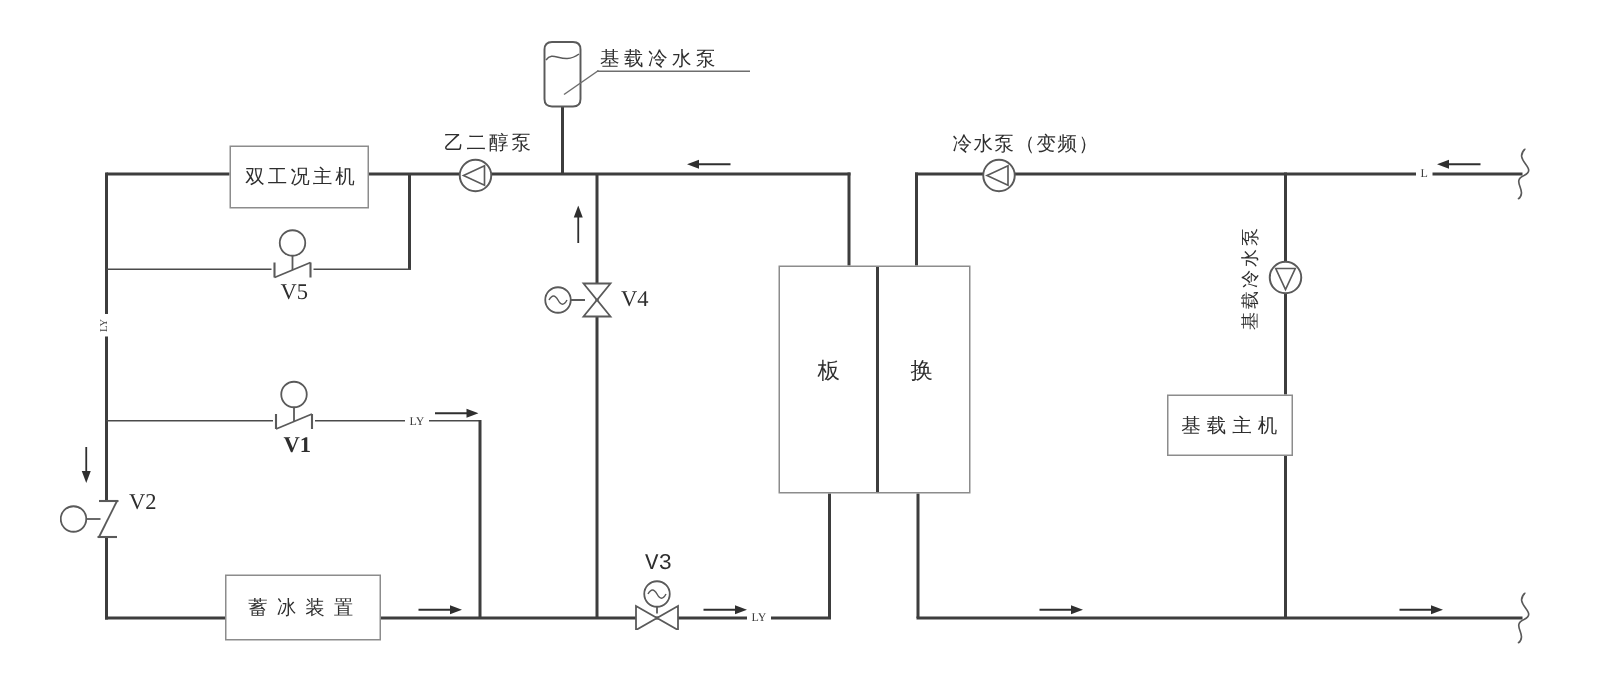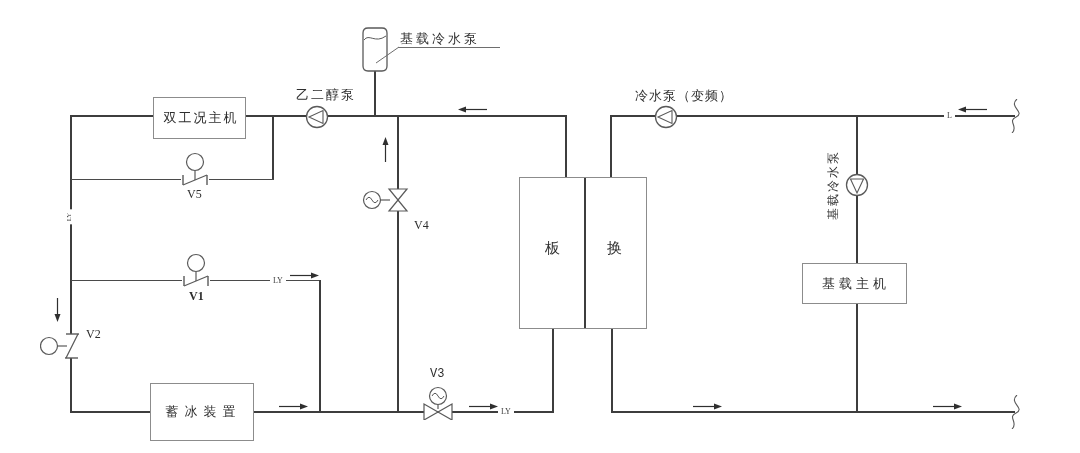--- a/index.html
+++ b/index.html
@@ -6,21 +6,21 @@
   .canvas{position:relative;width:1080px;height:453px;background:#ffffff;overflow:hidden;
           font-family:"Liberation Serif","DejaVu Serif",serif;color:#2e2e2e;}
   .pipe{position:absolute;background:#3d3d3d;z-index:1;}
   .pipe.thin{background:#4a4a4a;}
   .box{position:absolute;border:1px solid #8c8c8c;background:#fff;display:flex;align-items:center;
        justify-content:center;font-size:13px;letter-spacing:4px;z-index:3;box-sizing:border-box;}
   .box span{margin-left:3px;}
   .lbl{position:absolute;font-size:13px;letter-spacing:3px;white-space:nowrap;z-index:4;line-height:1;}
   .tag{position:absolute;font-size:8px;color:#3c3c3c;background:#fff;padding:0 3px;z-index:4;
        white-space:nowrap;line-height:10px;}
-  .vtag{position:absolute;font-size:12px;z-index:4;white-space:nowrap;line-height:1;}
+  .vtag{position:absolute;font-size:15px;z-index:4;white-space:nowrap;line-height:1;}
   .sym{position:absolute;z-index:3;}
   .rot{transform:rotate(-90deg);}
   .hx-divider{position:absolute;left:64px;top:0;width:2px;height:100%;background:#3d3d3d;}
   .hx-label{position:absolute;font-size:15px;letter-spacing:0;z-index:4;line-height:1;}
   .underline{position:absolute;height:1px;background:#6e6e6e;z-index:4;}
   svg{display:block;}
 </style>
 </head>
 <body>
 
@@ -39,24 +39,24 @@
   <div class="pipe" style="left:552px;top:328px;width:2px;height:84px;"></div>
   <div class="pipe" style="left:610px;top:115px;width:405px;height:2px;"></div>
   <div class="pipe" style="left:610px;top:115px;width:2px;height:63px;"></div>
   <div class="pipe" style="left:611px;top:328px;width:2px;height:84px;"></div>
   <div class="pipe" style="left:611px;top:411px;width:404px;height:2px;"></div>
   <div class="pipe" style="left:856px;top:115px;width:2px;height:297px;"></div>
 
   <div class="box" style="left:153px;top:97px;width:93px;height:42px;letter-spacing:2px;">
     <span>双工况主机</span>
   </div>
-  <div class="box" style="left:150px;top:383px;width:104px;height:58px;letter-spacing:6px;">
+  <div class="box" style="left:150px;top:383px;width:104px;height:44px;letter-spacing:6px;">
     <span>蓄冰装置</span>
   </div>
-  <div class="box" style="left:802px;top:263px;width:105px;height:41px;">
+  <div class="box" style="left:778px;top:263px;width:84px;height:41px;">
     <span>基载主机</span>
   </div>
 
   <div class="box" style="left:519px;top:177px;width:128px;height:152px;">
     <div class="hx-divider"></div>
     <div class="hx-label" style="left:25px;top:63px;">板</div>
     <div class="hx-label" style="left:87px;top:63px;">换</div>
   </div>
 
   <div class="sym" style="left:361px;top:26px;">
@@ -135,21 +135,21 @@
 
   <div class="sym" style="left:362px;top:183px;">
     <svg width="48" height="34">
       <circle cx="10" cy="17" r="8.5" fill="#ffffff" stroke="#5a5a5a" stroke-width="1.2"></circle>
       <path d="M4,17 Q7,11.5 10,17 Q13,22.5 16,17" fill="none" stroke="#5a5a5a" stroke-width="1"></path>
       <line x1="18.5" y1="17" x2="28" y2="17" stroke="#5a5a5a" stroke-width="1.2"></line>
       <polygon points="27,6 45,6 36,17" fill="#ffffff" stroke="#5a5a5a" stroke-width="1.2"></polygon>
       <polygon points="27,28 45,28 36,17" fill="#ffffff" stroke="#5a5a5a" stroke-width="1.2"></polygon>
     </svg>
   </div>
-  <div class="vtag" style="left:414px;top:193px;margin-top:26px;">V4</div>
+  <div class="vtag" style="left:414px;top:193px;">V4</div>
 
   <div class="sym" style="left:422px;top:372px;">
     <svg width="32" height="48">
       <circle cx="16" cy="24" r="8.5" fill="#ffffff" stroke="#5a5a5a" stroke-width="1.2"></circle>
       <path d="M10,24 Q13,18.5 16,24 Q19,29.5 22,24" fill="none" stroke="#5a5a5a" stroke-width="1"></path>
       <line x1="16" y1="32.5" x2="16" y2="37" stroke="#5a5a5a" stroke-width="1.2"></line>
       <polygon points="2,32 2,48 16,40" fill="#ffffff" stroke="#5a5a5a" stroke-width="1.2"></polygon>
       <polygon points="30,32 30,48 16,40" fill="#ffffff" stroke="#5a5a5a" stroke-width="1.2"></polygon>
     </svg>
   </div>

